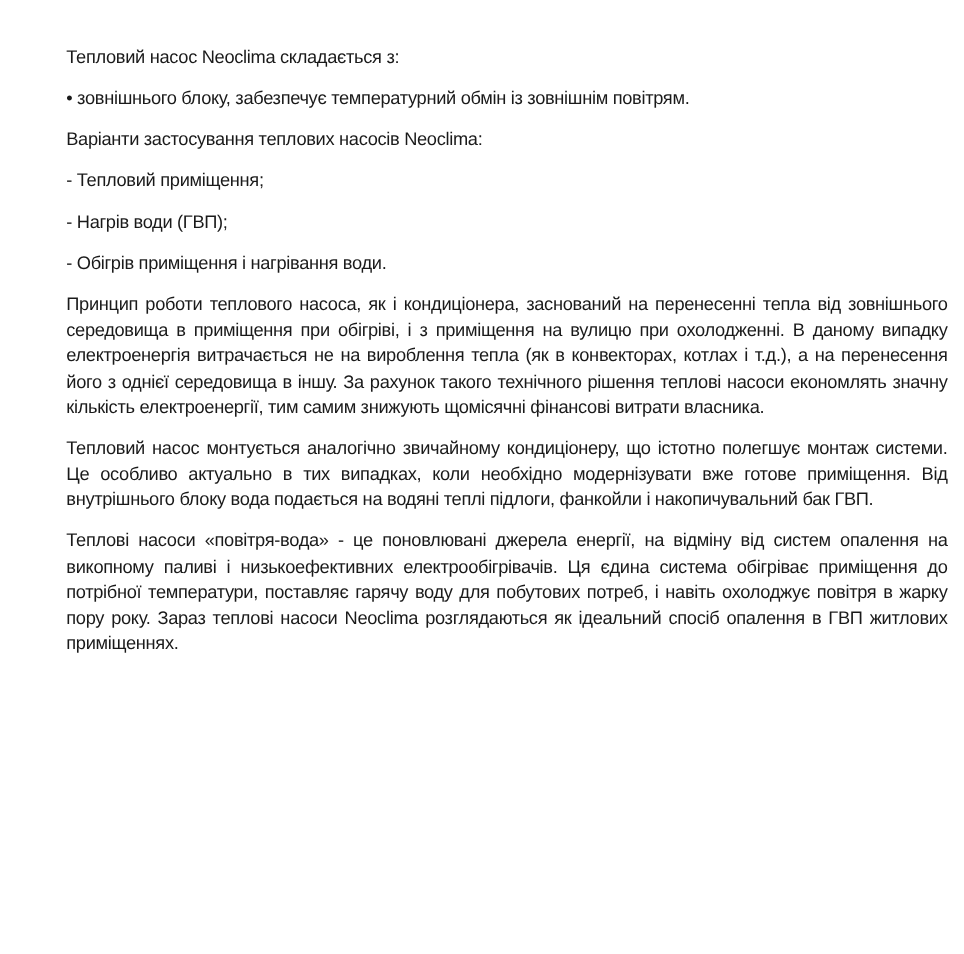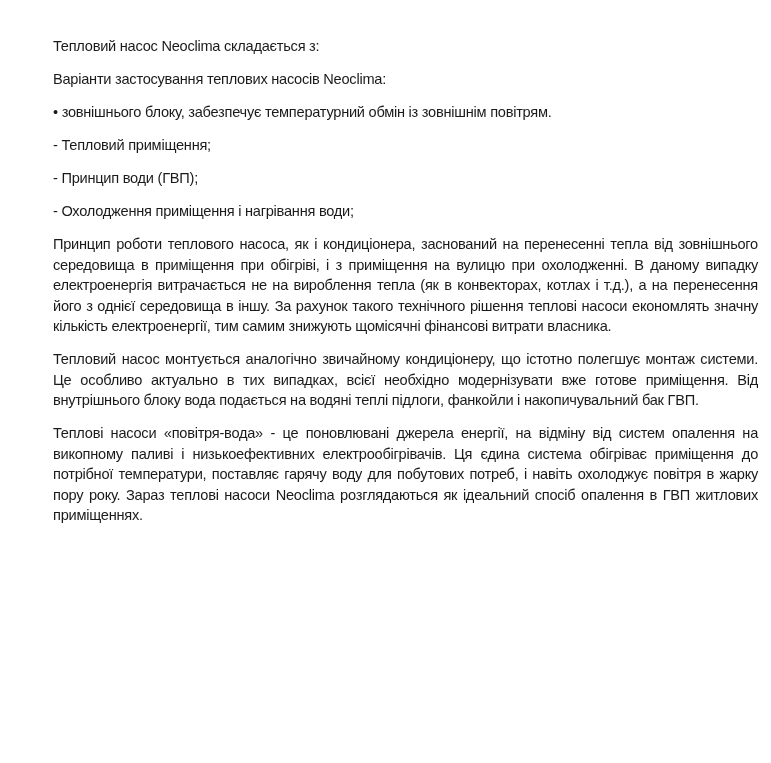--- a/index.html
+++ b/index.html
@@ -32,21 +32,21 @@
   .para.justify {
     text-align: justify;
     text-justify: inter-word;
   }
 </style>
 </head>
 <body>
 
 <div class="page">
   <p class="para">Тепловий насос Neoclima складається з:</p>
+  <p class="para">• зовнішнього блоку, забезпечує температурний обмін із зовнішнім повітрям.</p>
   <p class="para">Варіанти застосування теплових насосів Neoclima:</p>
-  <p class="para">• зовнішнього блоку, забезпечує температурний обмін із зовнішнім повітрям.</p>
   <p class="para">- Тепловий приміщення;</p>
-  <p class="para">- Принцип води (ГВП);</p>
-  <p class="para">- Охолодження приміщення і нагрівання води;</p>
+  <p class="para">- Нагрів води (ГВП);</p>
+  <p class="para">- Обігрів приміщення і нагрівання води.</p>
   <p class="para justify">Принцип роботи теплового насоса, як і кондиціонера, заснований на перенесенні тепла від зовнішнього середовища в приміщення при обігріві, і з приміщення на вулицю при охолодженні. В даному випадку електроенергія витрачається не на вироблення тепла (як в конвекторах, котлах і т.д.), а на перенесення його з однієї середовища в іншу. За рахунок такого технічного рішення теплові насоси економлять значну кількість електроенергії, тим самим знижують щомісячні фінансові витрати власника.</p>
-  <p class="para justify">Тепловий насос монтується аналогічно звичайному кондиціонеру, що істотно полегшує монтаж системи. Це особливо актуально в тих випадках, всієї необхідно модернізувати вже готове приміщення. Від внутрішнього блоку вода подається на водяні теплі підлоги, фанкойли і накопичувальний бак ГВП.</p>
+  <p class="para justify">Тепловий насос монтується аналогічно звичайному кондиціонеру, що істотно полегшує монтаж системи. Це особливо актуально в тих випадках, коли необхідно модернізувати вже готове приміщення. Від внутрішнього блоку вода подається на водяні теплі підлоги, фанкойли і накопичувальний бак ГВП.</p>
   <p class="para justify">Теплові насоси «повітря-вода» - це поновлювані джерела енергії, на відміну від систем опалення на викопному паливі і низькоефективних електрообігрівачів. Ця єдина система обігріває приміщення до потрібної температури, поставляє гарячу воду для побутових потреб, і навіть охолоджує повітря в жарку пору року. Зараз теплові насоси Neoclima розглядаються як ідеальний спосіб опалення в ГВП житлових приміщеннях.</p>
 </div>
 
 </body></html>

